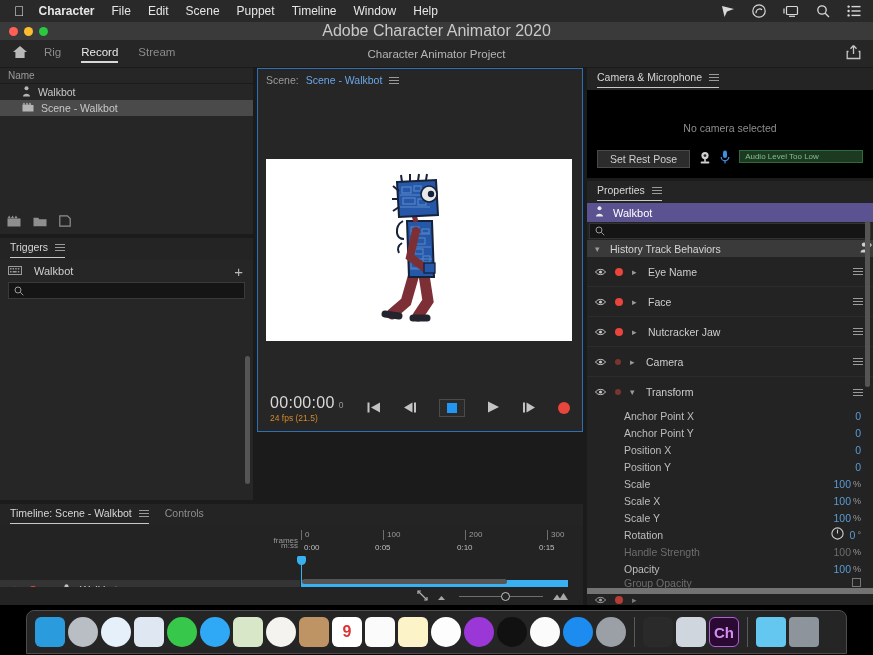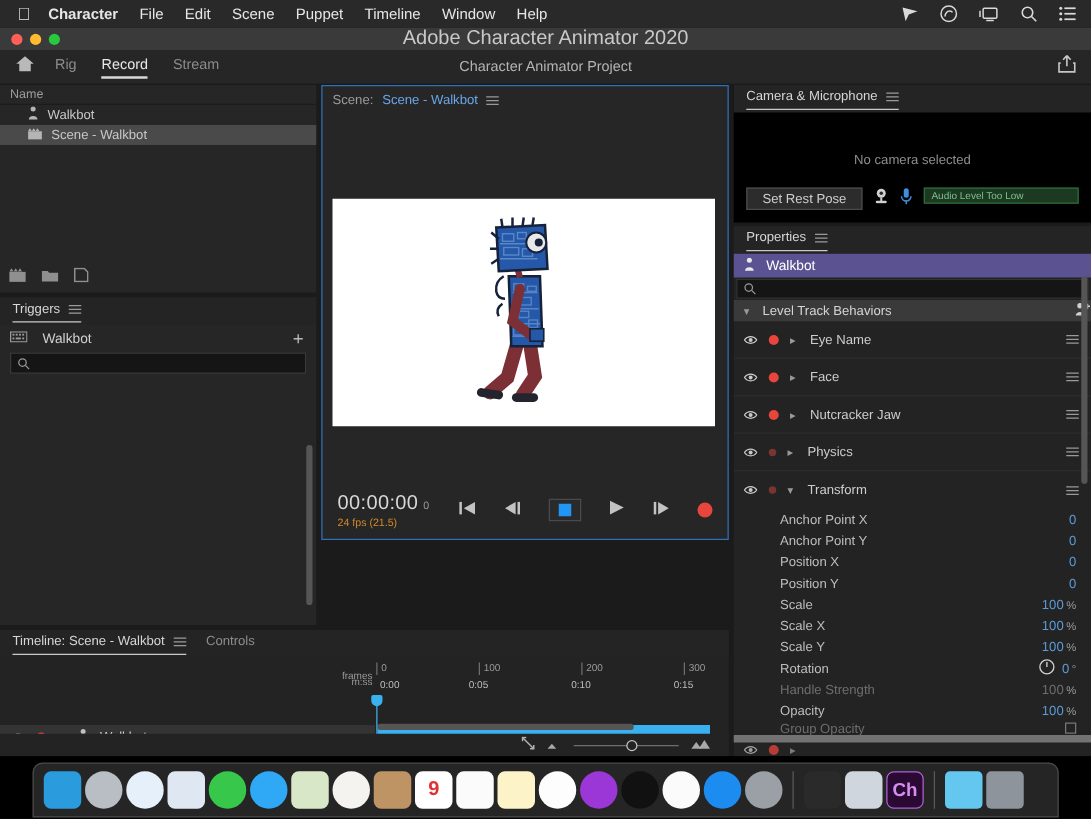--- a/index.html
+++ b/index.html
@@ -558,21 +558,21 @@
 
       <div class="prop-search">
         <svg width="10" height="10" viewBox="0 0 10 10">
             <circle cx="4" cy="4" r="3" fill="none" stroke="#9a9a9a" stroke-width="1"></circle>
             <path d="M6.3 6.3 L9.3 9.3" stroke="#9a9a9a" stroke-width="1"></path>
           </svg>
       </div>
 
       <div class="grp-head">
         <span class="chev">▾</span>
-        <span>Level Track Behaviors</span>
+        <span>History Track Behaviors</span>
         <span style="margin-left:auto">
           <svg width="13" height="11" viewBox="0 0 13 11">
               <circle cx="4" cy="2.6" r="2.2" fill="#cfcfcf"></circle>
               <path d="M0.6 10.4 C0.6 6.6 7.4 6.6 7.4 10.4 Z" fill="#cfcfcf"></path>
               <path d="M10 1 V5 M8 3 H12" stroke="#cfcfcf" stroke-width="1.2"></path>
             </svg>
         </span>
       </div>
 
       <div class="beh-row">
@@ -617,21 +617,21 @@
             <i></i>
           </span>
       </div>
       <div class="beh-row">
         <svg class="eye" viewBox="0 0 11 8">
             <path d="M0.5 4 C3 0.5 8 0.5 10.5 4 C8 7.5 3 7.5 0.5 4 Z" fill="none" stroke="#c9c9c9" stroke-width="1"></path>
             <circle cx="5.5" cy="4" r="1.6" fill="#c9c9c9"></circle>
           </svg>
         <span class="dot dim"></span>
         <span class="chev">▸</span>
-        <span>Physics</span>
+        <span>Camera</span>
         <span class="hamb beh-menu">
             <i></i>
             <i></i>
             <i></i>
           </span>
       </div>
       <div class="beh-row" style="border-bottom:none">
         <svg class="eye" viewBox="0 0 11 8">
             <path d="M0.5 4 C3 0.5 8 0.5 10.5 4 C8 7.5 3 7.5 0.5 4 Z" fill="none" stroke="#c9c9c9" stroke-width="1"></path>
             <circle cx="5.5" cy="4" r="1.6" fill="#c9c9c9"></circle>

